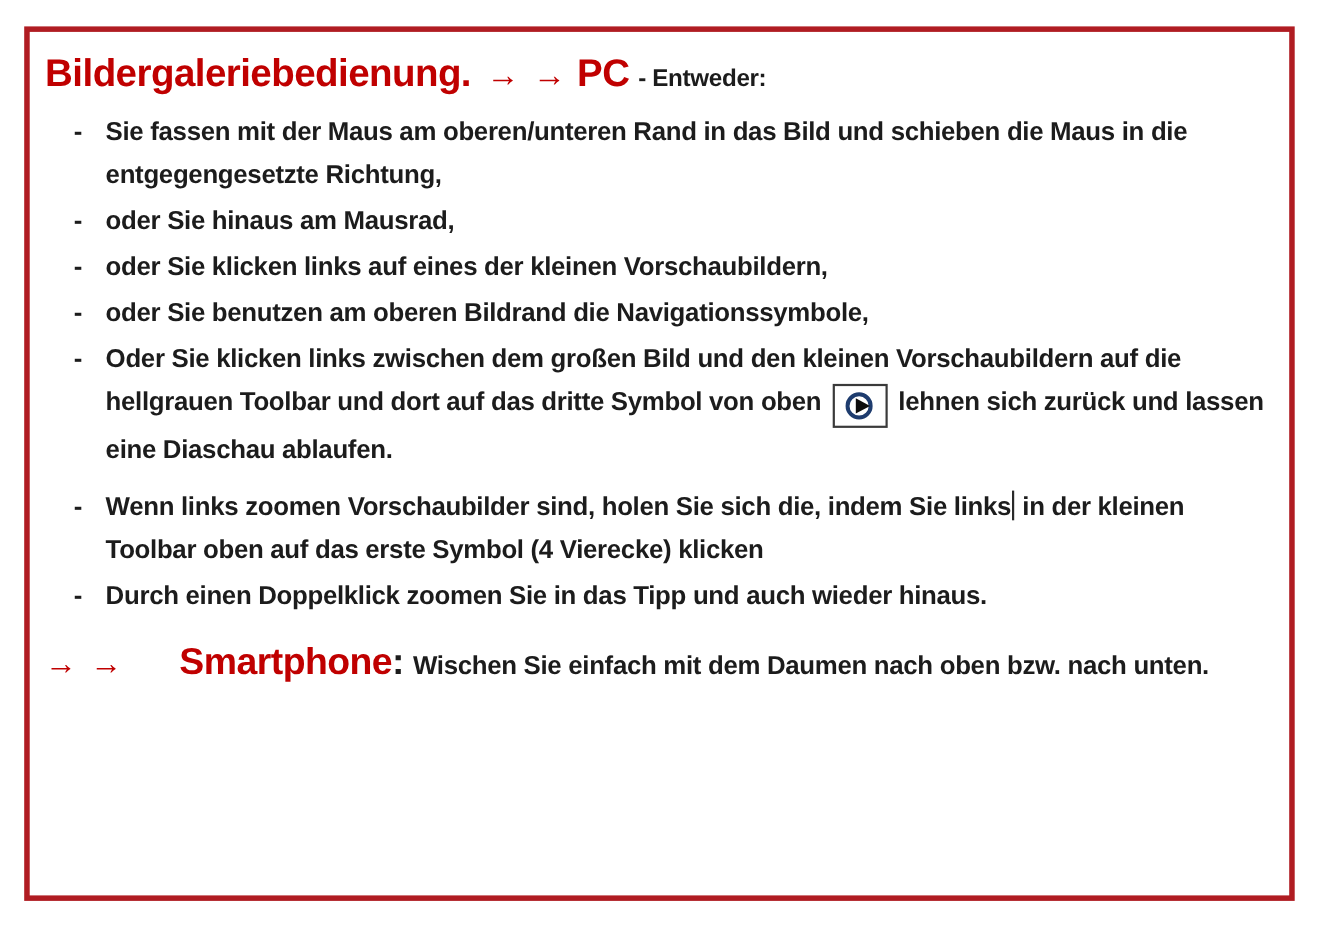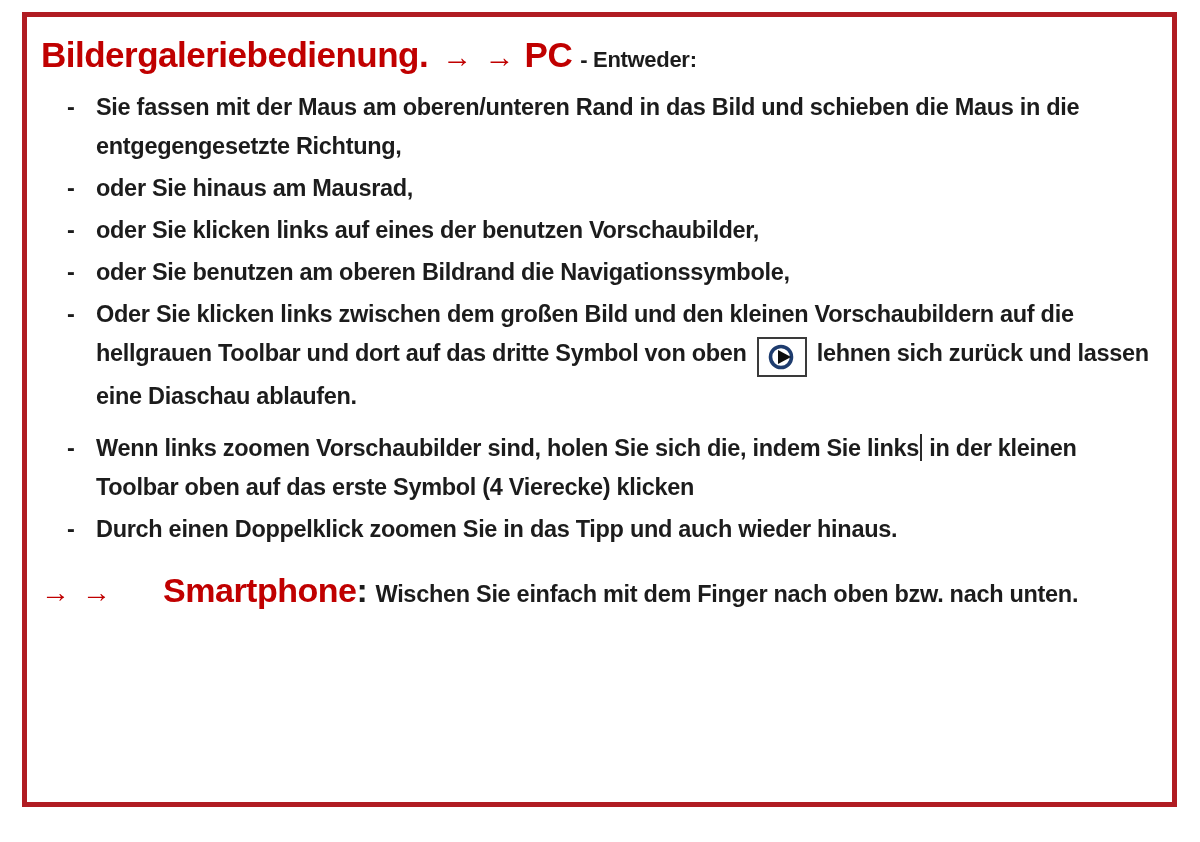--- a/index.html
+++ b/index.html
@@ -4,21 +4,21 @@
 <style>
   html, body {
     margin: 0; padding: 0;
     width: 1200px; height: 842px;
     background: #ffffff;
     font-family: "Liberation Sans", sans-serif;
     overflow: hidden;
   }
   .frame {
     position: absolute;
-    left: 22px; top: 12px;
+    left: 22px; top: 24px;
     width: 1155px; height: 795px;
     box-sizing: border-box;
     border: 5px solid #b01c22;
     background: #fff;
     padding: 16px 20px 0 14px;
   }
   .title-line {
     white-space: nowrap;
     color: #c00000;
     font-weight: bold;
@@ -111,21 +111,21 @@
     <li>
       <span class="marker">-</span>
       <span class="itext">Sie fassen mit der Maus am oberen/unteren Rand in das Bild und schieben die Maus in die entgegengesetzte Richtung,</span>
     </li>
     <li>
       <span class="marker">-</span>
       <span class="itext">oder Sie hinaus am Mausrad,</span>
     </li>
     <li>
       <span class="marker">-</span>
-      <span class="itext">oder Sie klicken links auf eines der benutzen Vorschaubilder,</span>
+      <span class="itext">oder Sie klicken links auf eines der kleinen Vorschaubildern,</span>
     </li>
     <li>
       <span class="marker">-</span>
       <span class="itext">oder Sie benutzen am oberen Bildrand die Navigationssymbole,</span>
     </li>
     <li>
       <span class="marker">-</span>
       <span class="itext">
         <span>Oder Sie klicken links zwischen dem großen Bild und den kleinen Vorschaubildern auf die hellgrauen Toolbar und dort auf das dritte Symbol von oben</span><span class="icon-box">
             <svg width="28" height="28" viewBox="0 0 28 28">
@@ -145,16 +145,16 @@
         <span>Wenn links zoomen Vorschaubilder sind, holen Sie sich die, indem Sie links</span><span class="caret"></span><span> in der kleinen Toolbar oben auf das erste Symbol (4 Vierecke) klicken</span>
       </span>
     </li>
     <li>
       <span class="marker">-</span>
       <span class="itext">Durch einen Doppelklick zoomen Sie in das Tipp und auch wieder hinaus.</span>
     </li>
   </ul>
 
   <div class="sp-para">
-    <span class="sp-arrows">→ →</span><span class="sp-heading">Smartphone</span><span class="sp-colon">:</span><span class="sp-lead">Wischen Sie einfach mit dem Finger nach oben bzw. nach unten.</span>
+    <span class="sp-arrows">→ →</span><span class="sp-heading">Smartphone</span><span class="sp-colon">:</span><span class="sp-lead">Wischen Sie einfach mit dem Daumen nach oben bzw. nach unten.</span>
   </div>
 
 </div>
 
 </body></html>

